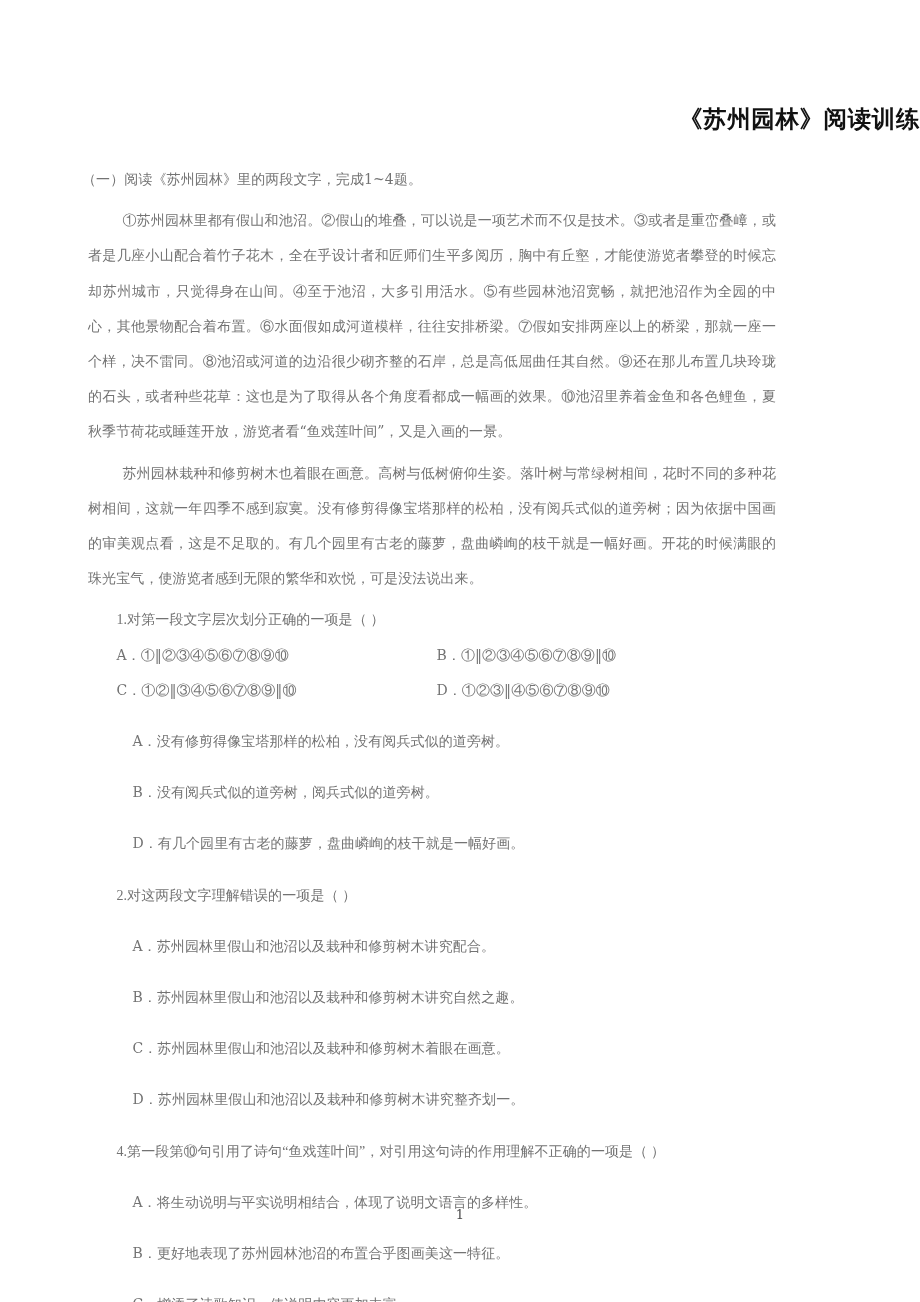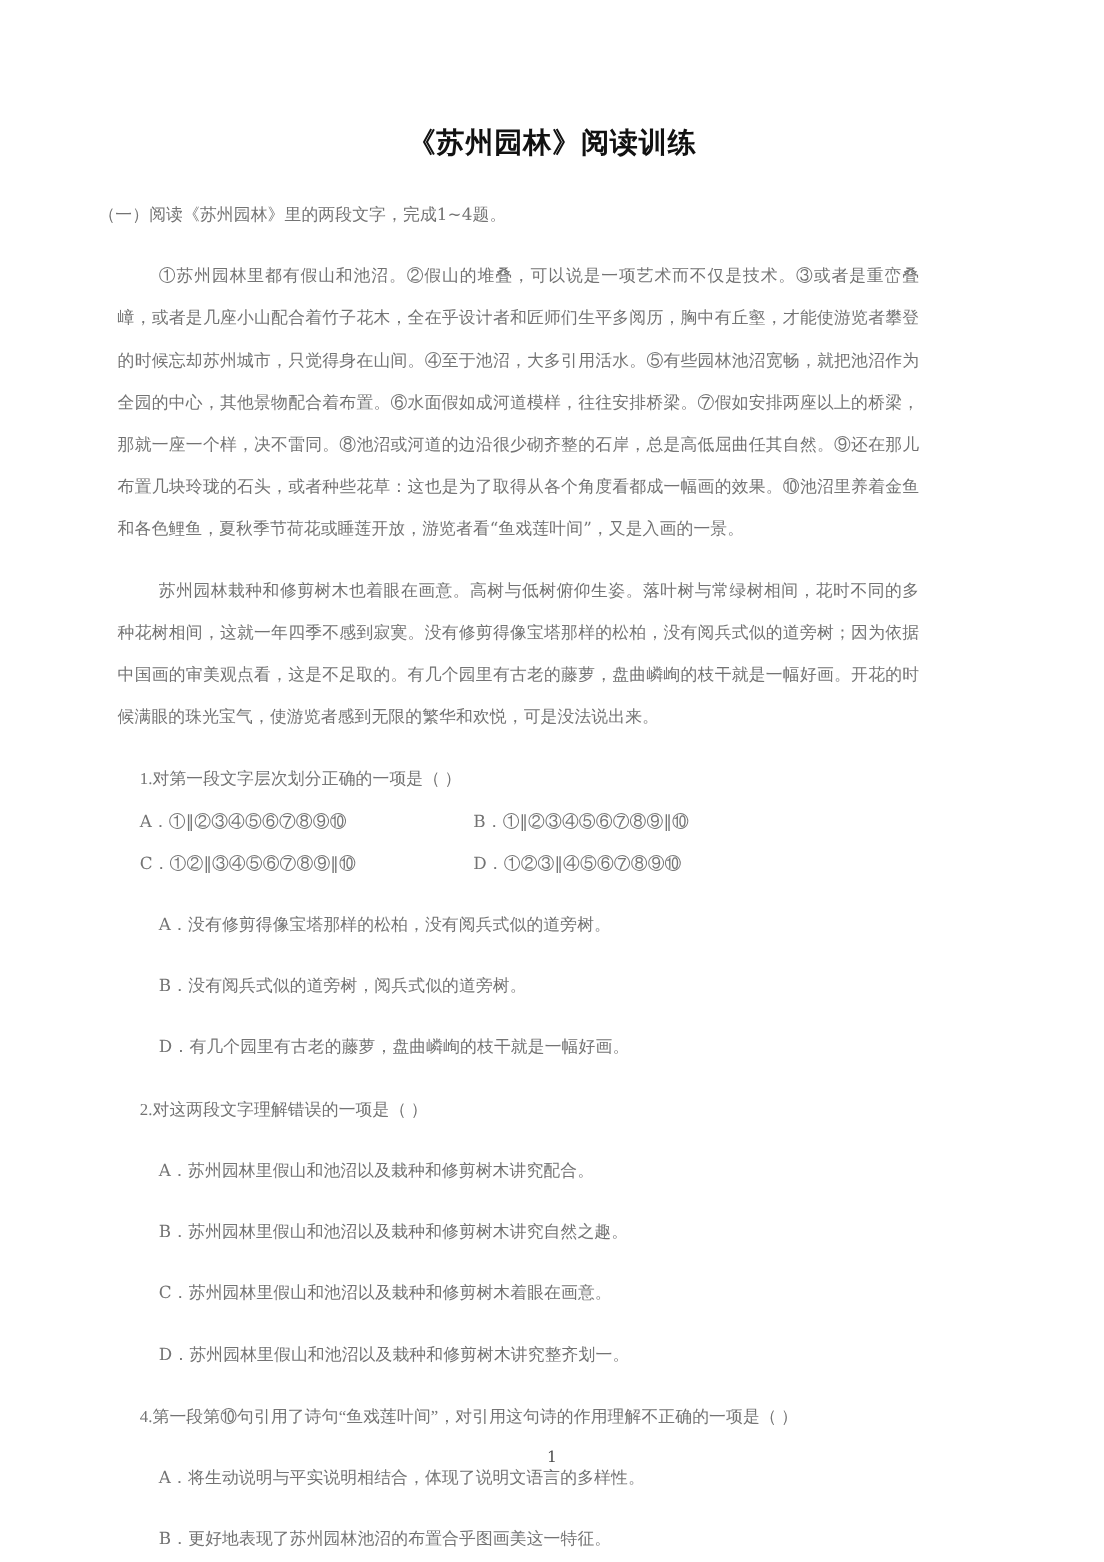--- a/index.html
+++ b/index.html
@@ -24,21 +24,21 @@
     height: 1302px;
     box-sizing: border-box;
     padding: 0;
   }
 
   .doc-title {
     position: absolute;
     top: 103px;
     left: 0;
     width: 920px;
-    text-align: center;
+    text-align: right;
     font-size: 23.5px;
     font-weight: bold;
     letter-spacing: 0.6px;
     font-family: "DejaVu Sans", "Liberation Sans", sans-serif;
     color: #111;
   }
 
   .body-area {
     position: absolute;
     top: 162px;
@@ -56,21 +56,21 @@
     white-space: normal;
   }
 
   
   .intro {
     margin: 0;
   }
 
   
   .para {
-    margin: 16px;
+    margin: 6px;
     text-indent: 34.4px;
   }
 
   
   .q-stem {
     margin: 0;
     padding-left: 34.4px;
     font-family: Liberation Serif, serif;
   }
 
@@ -78,20 +78,21 @@
   .opt {
     margin: 16px;
     padding-left: 34.4px;
   }
 
   
   .opt-row {
     margin: 0;
     padding-left: 34.4px;
     display: flex;
+    gap: 42px;
   }
   .opt-col-a { width: 278px; flex: 0 0 278px; }
   .opt-col-b { flex: 1 1 auto; }
 
   .page-number {
     position: absolute;
     top: 1207px;
     left: 0;
     width: 920px;
     text-align: center;

